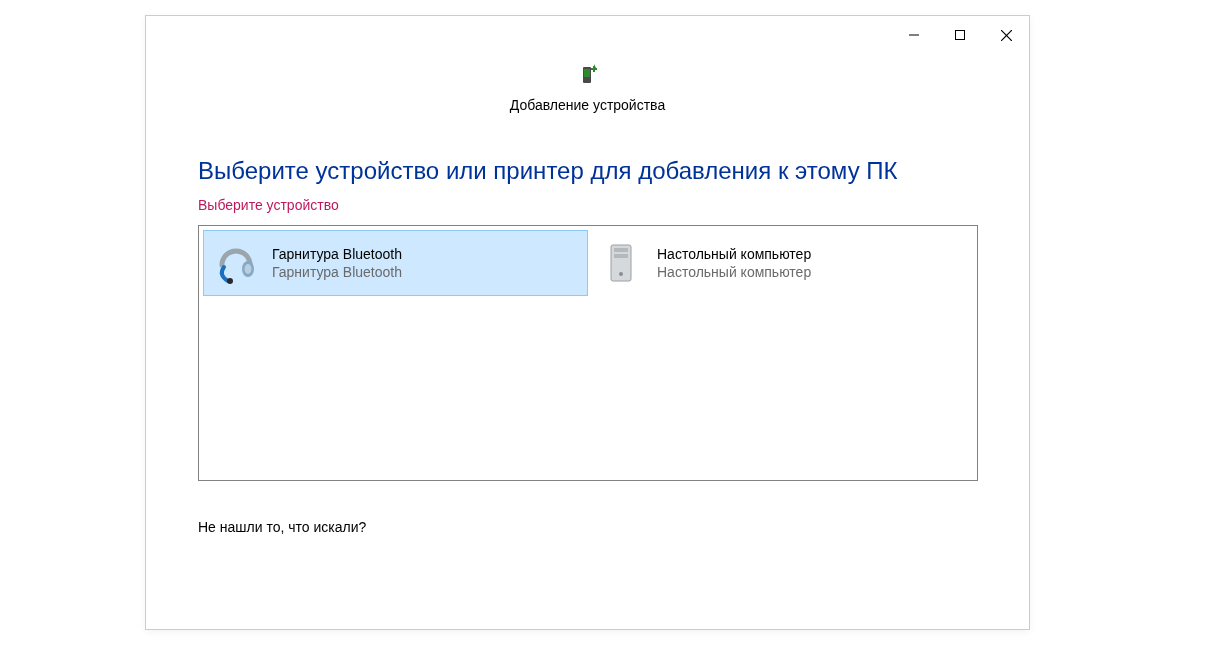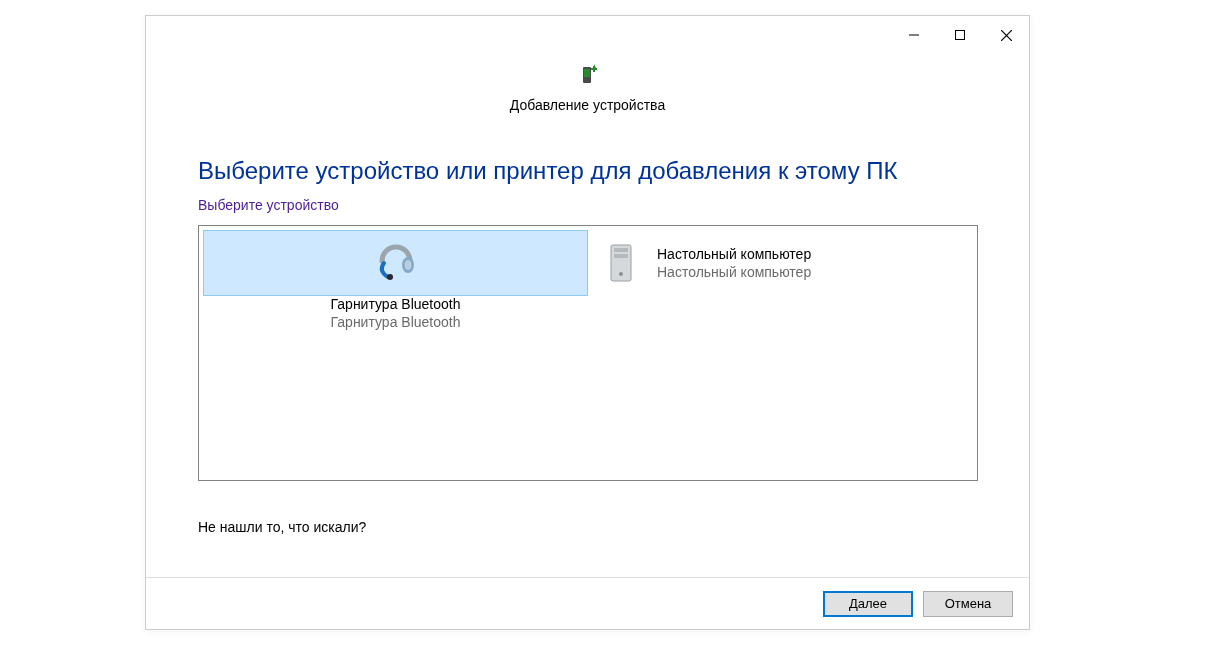--- a/index.html
+++ b/index.html
@@ -51,21 +51,21 @@
     .content {
       padding: 38px 52px 10px 52px;
     }
     .main-heading {
       color: #003399;
       font-size: 24px;
       font-weight: 400;
       margin-bottom: 12px;
     }
     .sub-heading {
-      color: #4c1d95;
+      color: #be185d;
       font-size: 14px;
       margin-bottom: 12px;
     }
     .device-list {
       border: 1px solid #828282;
       width: 780px;
       height: 256px;
       padding: 4px;
       display: grid;
       grid-template-columns: 1fr 1fr;
@@ -77,21 +77,20 @@
       display: flex;
       align-items: center;
       padding: 4px 8px;
       gap: 12px;
       cursor: pointer;
       border: 1px solid transparent;
     }
     .device-item.selected {
       background: #cde8ff;
       border: 1px solid #8fcaf3;
-      flex-direction: column;
     }
     .device-icon {
       width: 48px;
       height: 48px;
       display: flex;
       align-items: center;
       justify-content: center;
       flex-shrink: 0;
     }
     .device-text { line-height: 1.3; }
@@ -204,18 +203,14 @@
           <div class="device-type">Настольный компьютер</div>
         </div>
       </div>
 
 
     </div>
 
     <a class="help-link">Не нашли то, что искали?</a>
   </div>
 
-  <div class="footer">
-    <button class="btn default">Далее</button>
-    <button class="btn">Отмена</button>
-  </div>
 
 </div>
 
 </body></html>

